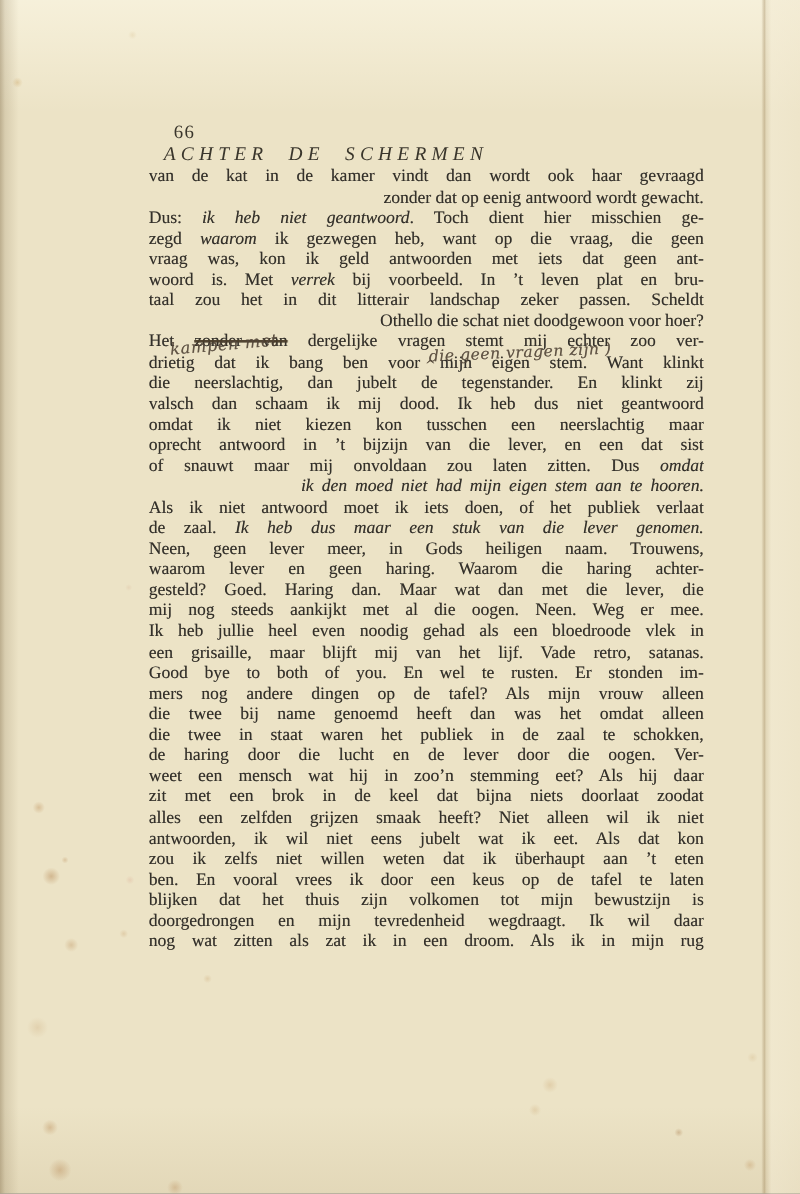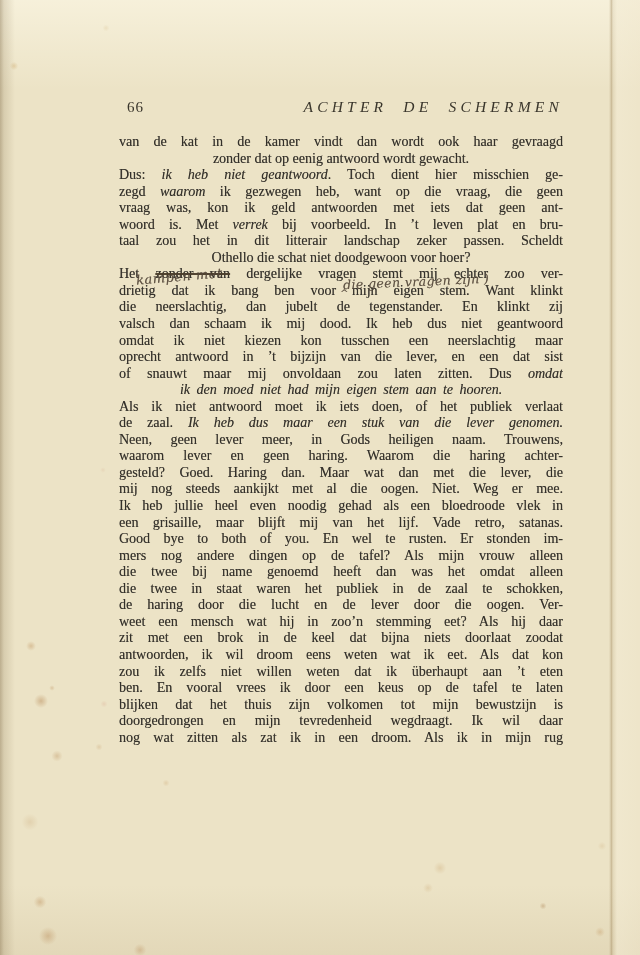--- a/index.html
+++ b/index.html
@@ -39,32 +39,33 @@
       radial-gradient(circle 9px  at 40px  902px, rgba(168,108,45,.30), rgba(168,108,45,0) 70%),
       radial-gradient(circle 13px at 48px  936px, rgba(165,105,45,.30), rgba(165,105,45,0) 70%),
       radial-gradient(circle 9px  at 140px 950px, rgba(165,105,45,.26), rgba(165,105,45,0) 70%),
       radial-gradient(circle 9px  at 440px 868px, rgba(185,135,70,.22), rgba(185,135,70,0) 70%),
       radial-gradient(circle 7px  at 428px 888px, rgba(185,135,70,.20), rgba(185,135,70,0) 70%),
       radial-gradient(circle 5px  at 543px 906px, rgba(150,95,40,.30), rgba(150,95,40,0) 70%),
       radial-gradient(circle 7px  at 600px 932px, rgba(178,120,55,.26), rgba(178,120,55,0) 70%),
       radial-gradient(circle 6px  at 602px 846px, rgba(185,135,70,.16), rgba(185,135,70,0) 70%);
   }
   .runhead {
-    position:absolute; left:119px; top:98px; width:444px;
+    position:absolute; left:131px; top:98px; width:444px;
     display:flex; justify-content:space-between; align-items:baseline;
     color:#3a362c;
+    flex-direction:column;
   }
   .pgnum { font-size:15px; letter-spacing:1px; padding-left:8px; }
   .runtitle { font-style:italic; font-size:15.5px; letter-spacing:4.2px; word-spacing:8px; white-space:nowrap;text-align:center; }
   .textblock {
     position:absolute; left:119px; top:134px; width:444px;
     font-size:14px; line-height:16.55px; color:#33302a;
     text-shadow:0.2px 0 0 rgba(51,48,42,.5);
   }
-  .line { height:16.55px; overflow:hidden; text-align:center; }
+  .line { height:16.55px; overflow:hidden; text-align:right; }
   .line.just { text-align:justify; text-align-last:justify; }
   .line.spread { word-spacing:3px; }
   .it { font-style:italic; }
   .strike { text-decoration:line-through; text-decoration-color:rgba(75,62,42,.9); text-decoration-thickness:1.6px; }
   .hw {
     position:absolute; font-family:"DejaVu Serif", serif; font-style:italic;
     color:#56483a; white-space:nowrap; opacity:.92; pointer-events:none;
   }
   .hw-replace { left:17px; top:135px; font-size:13px; transform:rotate(-5deg); letter-spacing:.5px; }
   .hw-insert  { left:224px; top:140px; font-size:12.5px; transform:rotate(-2.5deg); letter-spacing:.4px; }
@@ -99,31 +100,32 @@
         <div class="line just"><span>valsch dan schaam ik mij dood. Ik heb dus niet geantwoord</span></div>
         <div class="line just"><span>omdat ik niet kiezen kon tusschen een neerslachtig maar</span></div>
         <div class="line just"><span>oprecht antwoord in ’t bijzijn van die lever, en een dat sist</span></div>
         <div class="line just"><span>of snauwt maar mij onvoldaan zou laten zitten. Dus </span><span class="it">omdat</span></div>
         <div class="line spread"><span class="it">ik den moed niet had mijn eigen stem aan te hooren.</span></div>
         <div class="line just"><span>Als ik niet antwoord moet ik iets doen, of het publiek verlaat</span></div>
         <div class="line just"><span>de zaal. </span><span class="it">Ik heb dus maar een stuk van die lever genomen.</span></div>
         <div class="line just"><span>Neen, geen lever meer, in Gods heiligen naam. Trouwens,</span></div>
         <div class="line just"><span>waarom lever en geen haring. Waarom die haring achter-</span></div>
         <div class="line just"><span>gesteld? Goed. Haring dan. Maar wat dan met die lever, die</span></div>
-        <div class="line just"><span>mij nog steeds aankijkt met al die oogen. Niet. Weg er mee.</span></div>
+        <div class="line just"><span>mij nog steeds aankijkt met al die oogen. Neen. Weg er mee.</span></div>
         <div class="line just"><span>Ik heb jullie heel even noodig gehad als een bloedroode vlek in</span></div>
         <div class="line just"><span>een grisaille, maar blijft mij van het lijf. Vade retro, satanas.</span></div>
         <div class="line just"><span>Good bye to both of you. En wel te rusten. Er stonden im-</span></div>
         <div class="line just"><span>mers nog andere dingen op de tafel? Als mijn vrouw alleen</span></div>
         <div class="line just"><span>die twee bij name genoemd heeft dan was het omdat alleen</span></div>
         <div class="line just"><span>die twee in staat waren het publiek in de zaal te schokken,</span></div>
         <div class="line just"><span>de haring door die lucht en de lever door die oogen. Ver-</span></div>
         <div class="line just"><span>weet een mensch wat hij in zoo’n stemming eet? Als hij daar</span></div>
         <div class="line just"><span>zit met een brok in de keel dat bijna niets doorlaat zoodat</span></div>
-        <div class="line just"><span>antwoorden, ik wil droom eens weten wat ik eet. Als dat kon</span></div>
+        <div class="line just"><span>alles een zelfden grijzen smaak heeft? Niet alleen wil ik niet</span></div>
+        <div class="line just"><span>antwoorden, ik wil niet eens jubelt wat ik eet. Als dat kon</span></div>
         <div class="line just"><span>zou ik zelfs niet willen weten dat ik überhaupt aan ’t eten</span></div>
         <div class="line just"><span>ben. En vooral vrees ik door een keus op de tafel te laten</span></div>
         <div class="line just"><span>blijken dat het thuis zijn volkomen tot mijn bewustzijn is</span></div>
         <div class="line just"><span>doorgedrongen en mijn tevredenheid wegdraagt. Ik wil daar</span></div>
         <div class="line just"><span>nog wat zitten als zat ik in een droom. Als ik in mijn rug</span></div>
       </div>
     <span class="hw hw-replace">kampen met</span>
     <span class="hw hw-insert">die geen vragen zijn )</span>
     <span class="hw hw-caret">^</span>
   </main>

